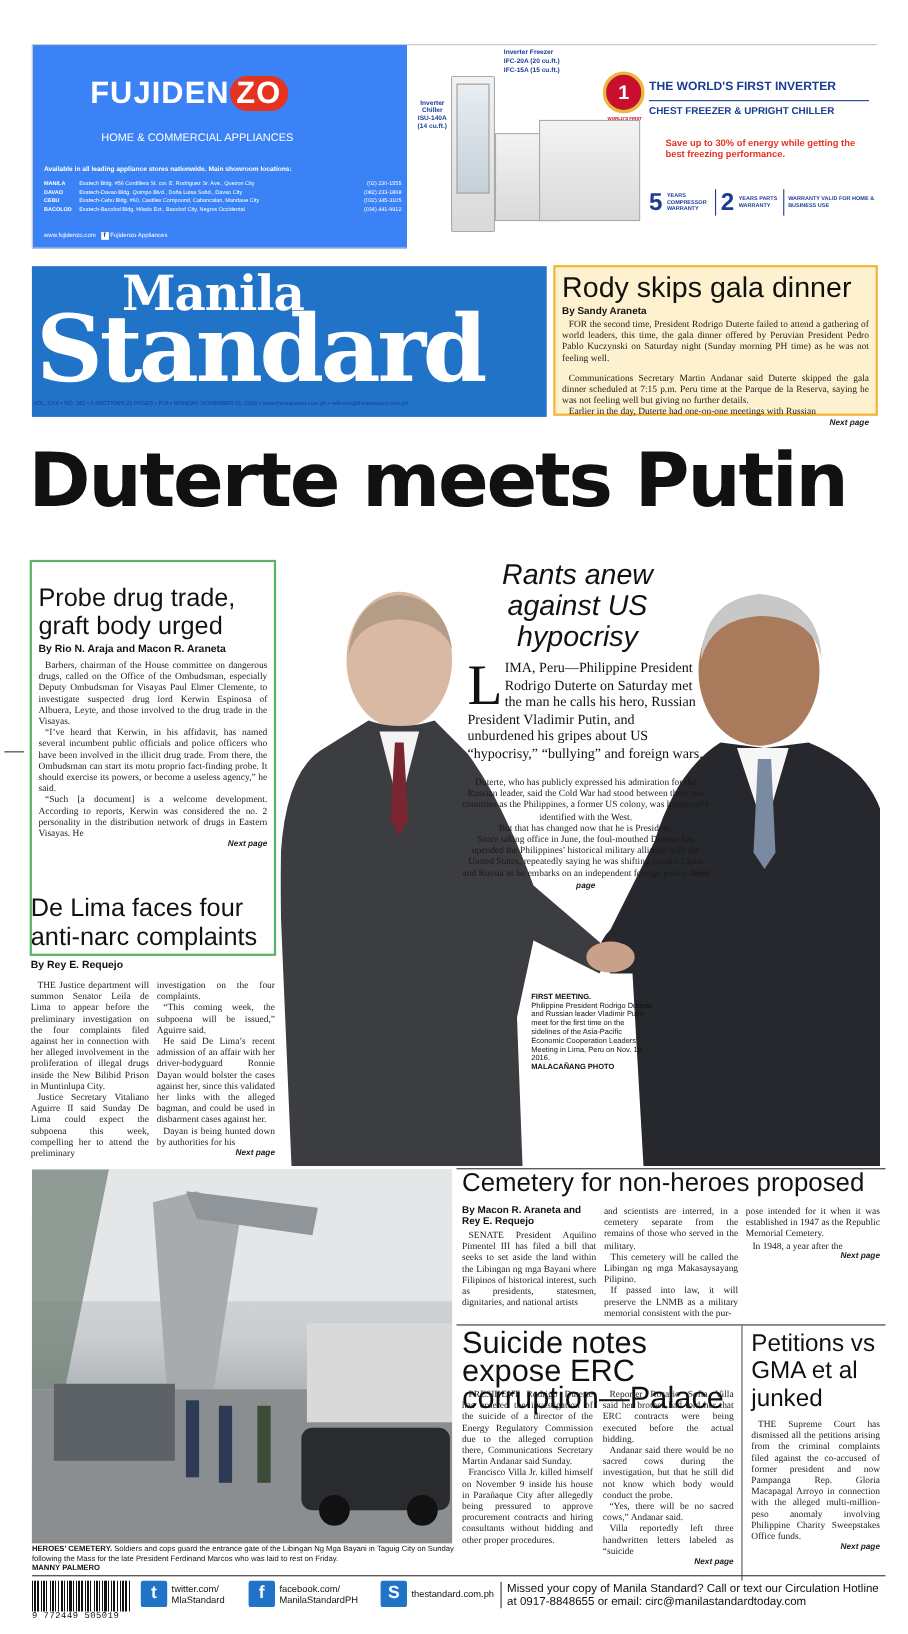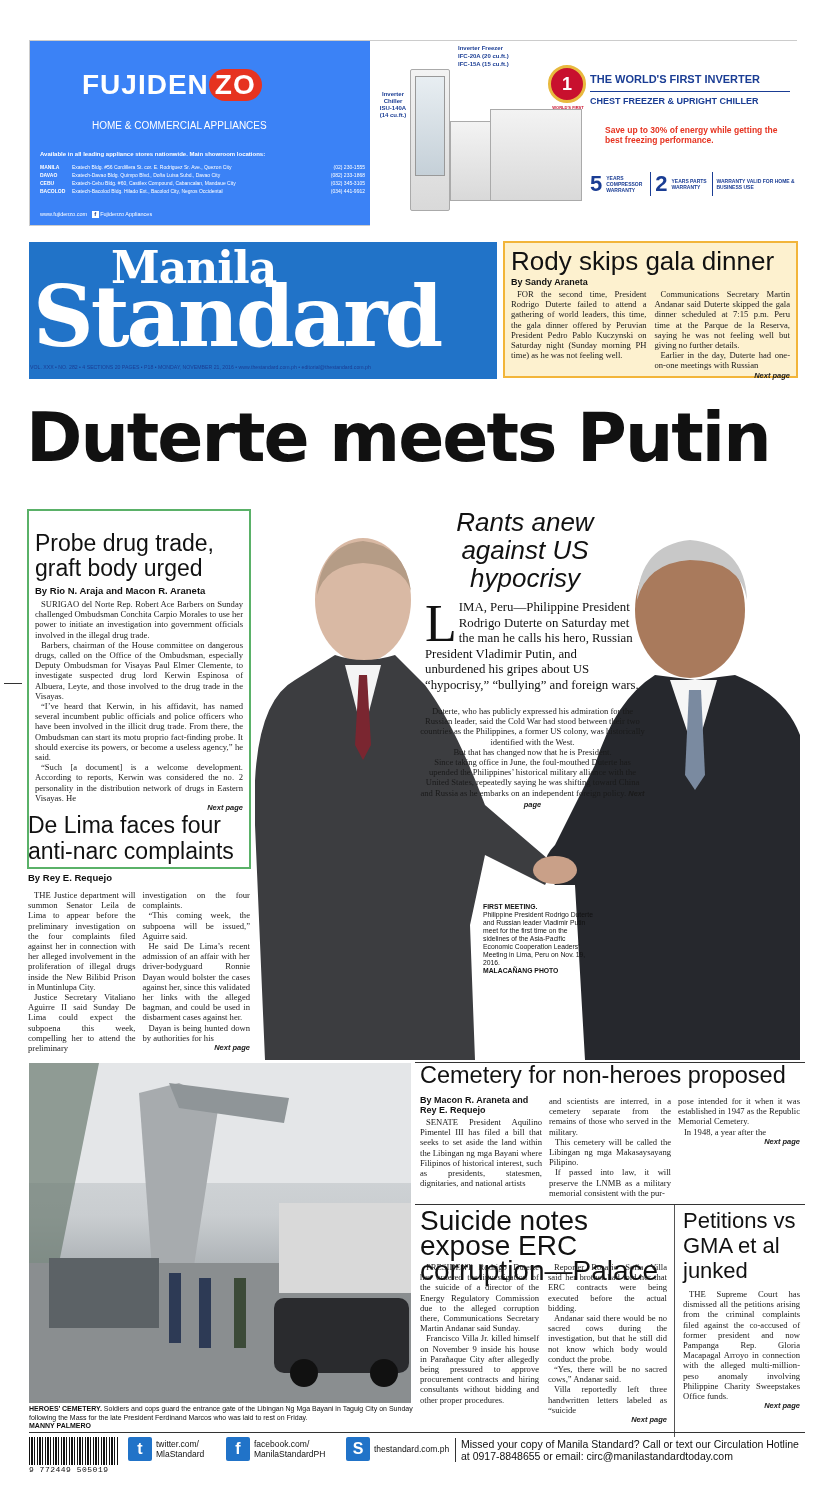--- a/index.html
+++ b/index.html
@@ -37,21 +37,21 @@
   
   #masthead { left: 29px; top: 242px; width: 468px; height: 137px; background: #2173c8; }
   #mast-manila { left: 82px; top: 0px; font-family: "DejaVu Serif", serif; font-weight: bold; font-size: 44px; color: #fff; letter-spacing: -1px; }
   #mast-standard { left: 4px; top: 30px; font-family: "DejaVu Serif", serif; font-weight: bold; font-size: 84px; color: #fff; letter-spacing: -3px; line-height: 90px; }
   #mast-info { left: 30px; top: 364px; width: 440px; font-family: "Liberation Sans", sans-serif; font-size: 5.2px; color: #1a3d94; }
 
   
   #rody { left: 503px; top: 241px; width: 295px; height: 137px; background: #fdf1cf; border: 2px solid #f2b53a; padding: 4px 6px; }
   #rody-title { font-family: "Liberation Sans", sans-serif; font-size: 26px; color: #111; line-height: 28px; white-space: nowrap; }
   #rody-byline { font-family: "Liberation Sans", sans-serif; font-weight: bold; font-size: 9px; margin-top: 2px; }
-  #rody-cols { display: flex; gap: 8px; margin-top: 2px; }
+  #rody-cols { display: flex; gap: 8px; margin-top: 2px; flex-direction: column; }
   #rody-cols .col { flex: 1; }
 
   
   #main-headline { left: 26px; top: 388px; width: 780px; font-family: "DejaVu Sans", sans-serif; font-weight: bold; font-size: 68px; letter-spacing: -2px; color: #111; line-height: 100px; white-space: nowrap; }
 
   
   #probe { left: 27px; top: 509px; width: 224px; height: 360px; border: 2px solid #5ab168; padding: 20px 6px; }
   #probe-title { font-family: "Liberation Sans", sans-serif; font-size: 23px; line-height: 25px; color: #111; }
   #probe-byline { font-family: "Liberation Sans", sans-serif; font-weight: bold; font-size: 9.5px; margin: 4px 0 3px; }
 
@@ -184,21 +184,20 @@
     </div>
   </div>
 </div>
 
 <div id="main-headline" class="abs">Duterte meets Putin</div>
 
 <div id="probe" class="abs">
   <div id="probe-title">Probe drug trade, graft body urged</div>
   <div id="probe-byline">By Rio N. Araja and Macon R. Araneta</div>
   <div class="body-text">
-    <p>SURIGAO del Norte Rep. Robert Ace Barbers on Sunday challenged Ombudsman Conchita Carpio Morales to use her power to initiate an investigation into government officials involved in the illegal drug trade.</p>
     <p>Barbers, chairman of the House committee on dangerous drugs, called on the Office of the Ombudsman, especially Deputy Ombudsman for Visayas Paul Elmer Clemente, to investigate suspected drug lord Kerwin Espinosa of Albuera, Leyte, and those involved to the drug trade in the Visayas.</p>
     <p>“I’ve heard that Kerwin, in his affidavit, has named several incumbent public officials and police officers who have been involved in the illicit drug trade. From there, the Ombudsman can start its motu proprio fact-finding probe. It should exercise its powers, or become a useless agency,” he said.</p>
     <p>“Such [a document] is a welcome development. According to reports, Kerwin was considered the no. 2 personality in the distribution network of drugs in Eastern Visayas. He</p>
     <span class="next">Next page</span>
   </div>
 </div>
 <div class="abs" style="left:4px;top:683px;width:18px;height:1px;background:#333;"></div>
 
 <div id="delima-title" class="abs">De Lima faces four anti-narc complaints</div>
 <div id="delima-byline" class="abs">By Rey E. Requejo</div>

